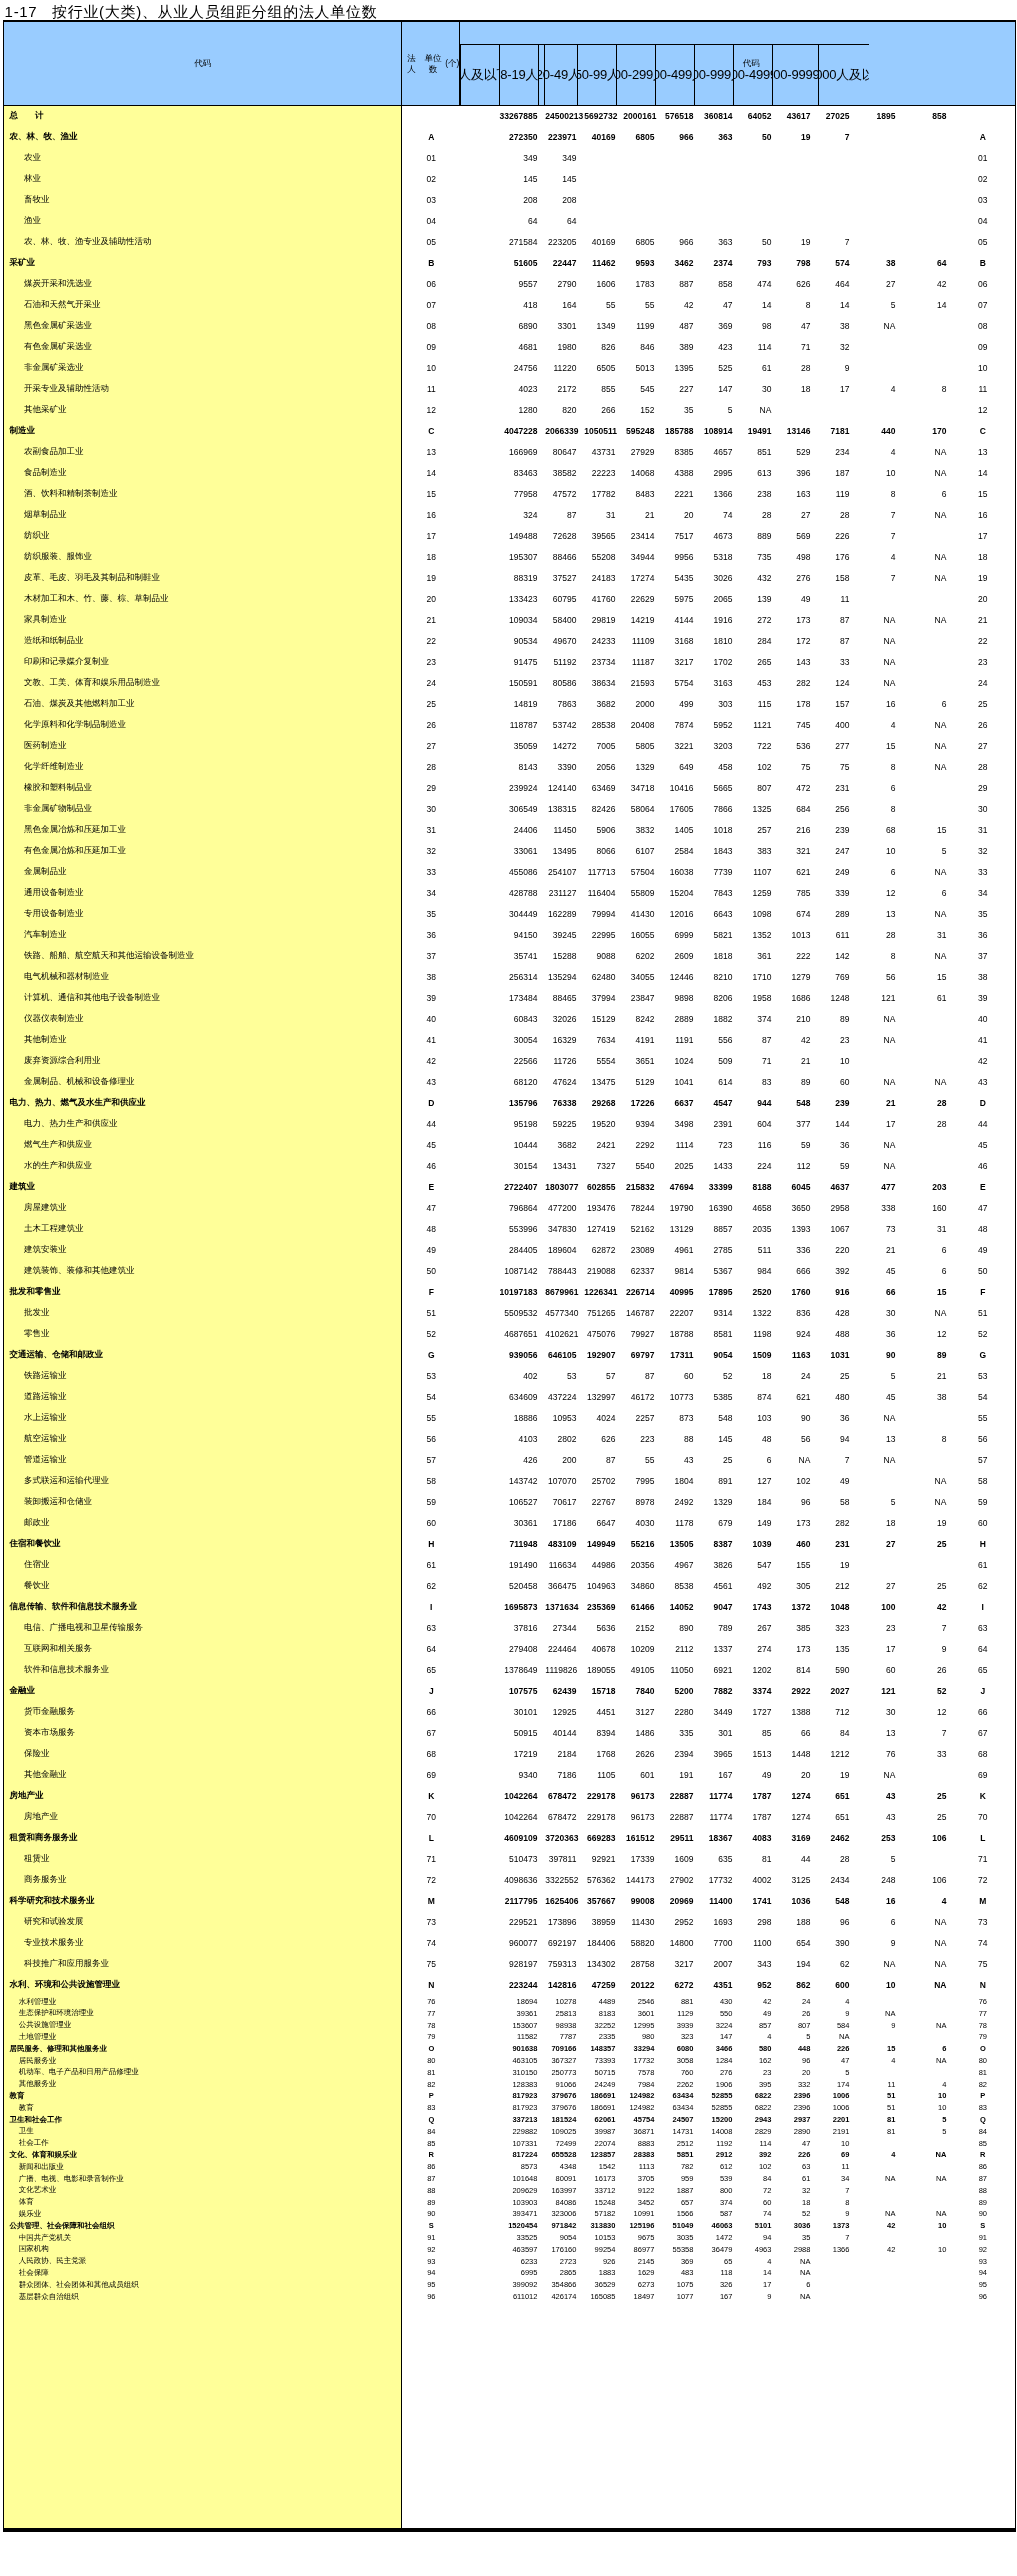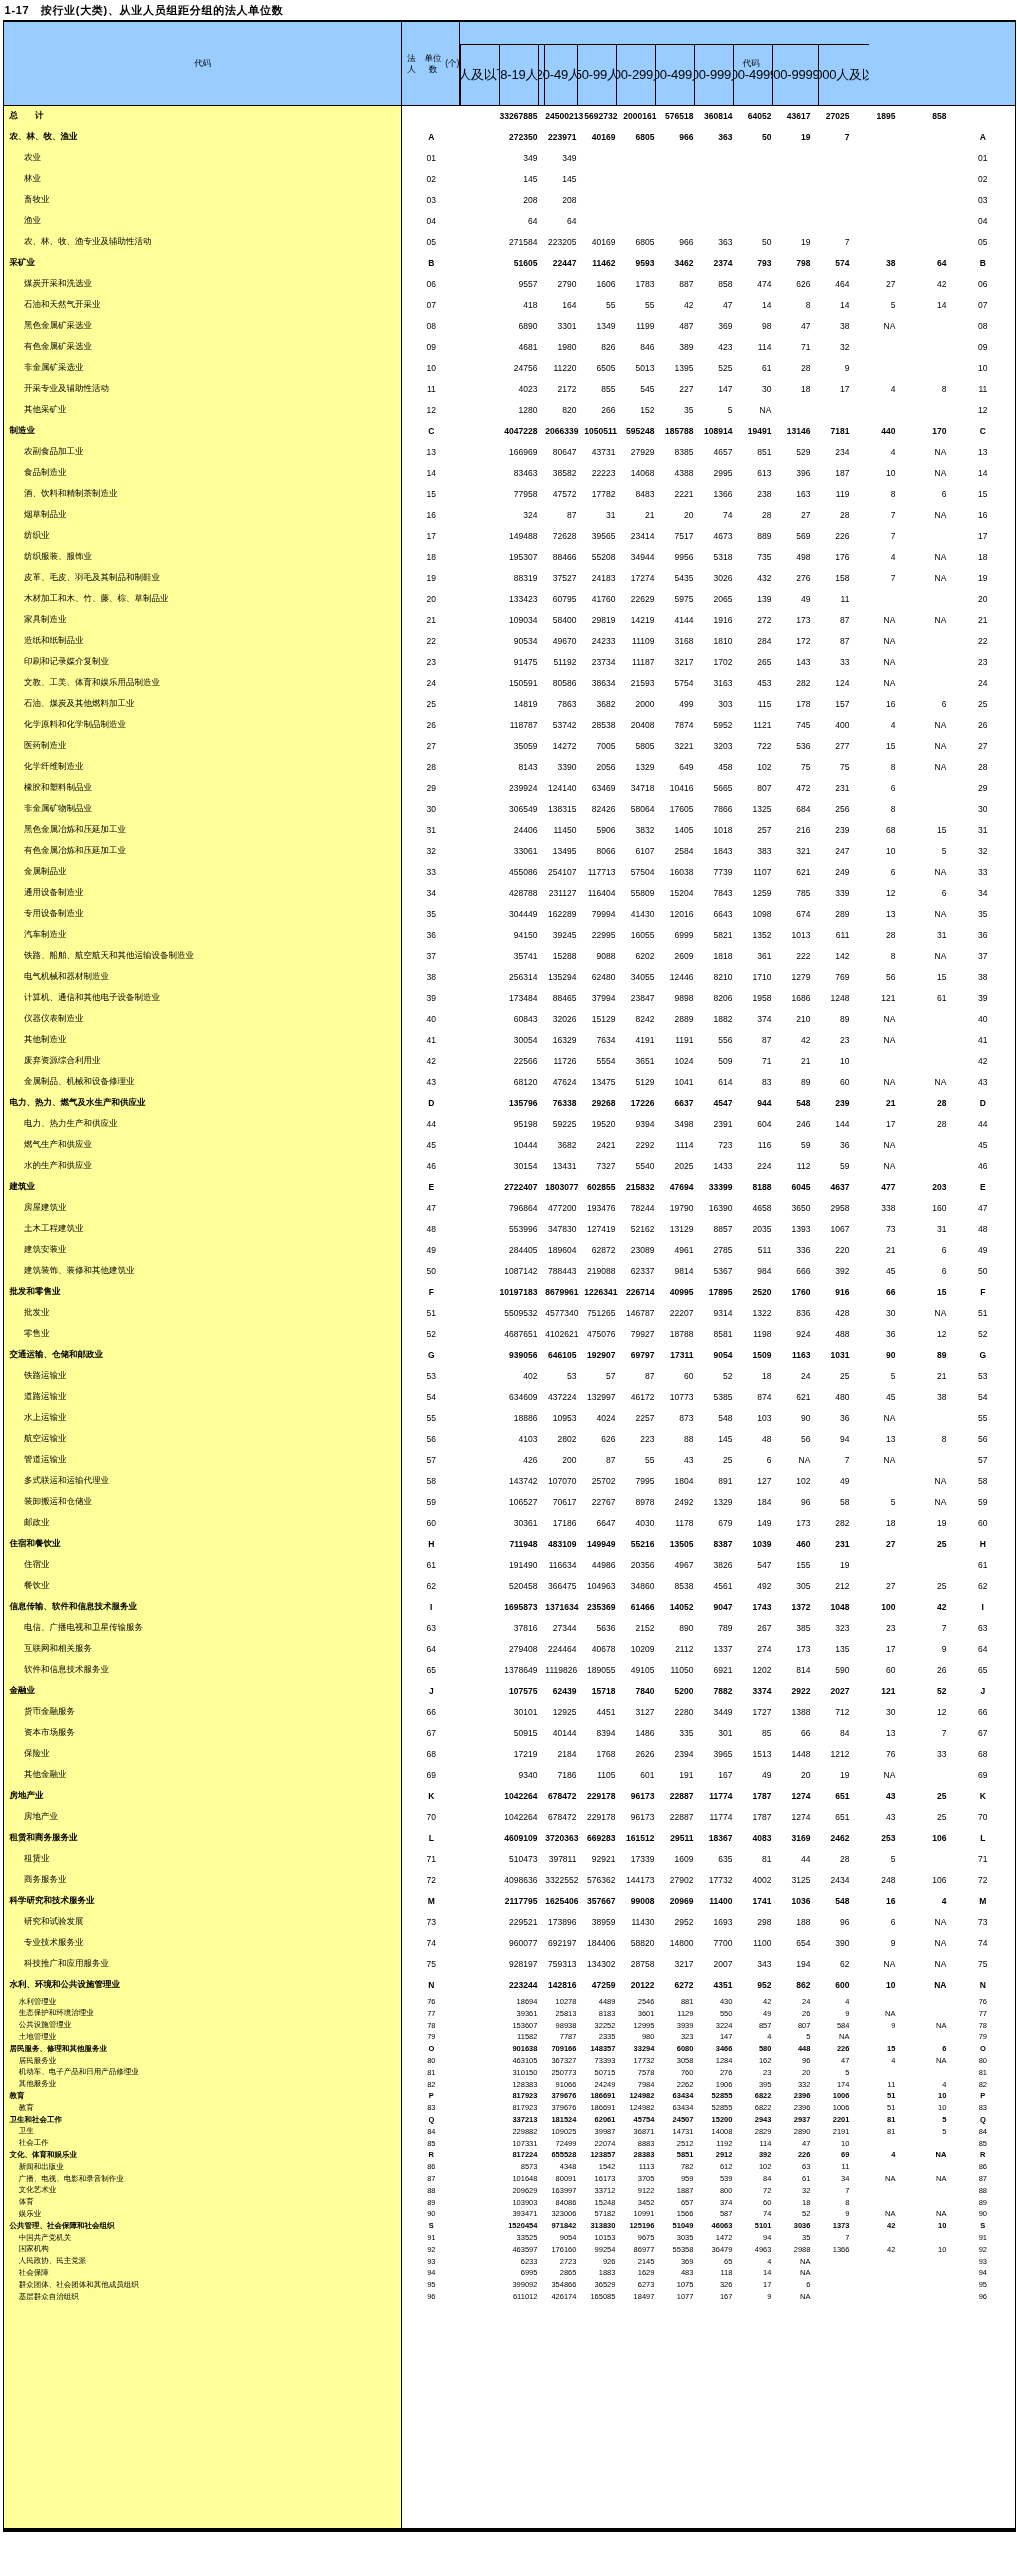--- a/index.html
+++ b/index.html
@@ -1,18 +1,18 @@
 <!DOCTYPE html>
 <html style="--header-bg: #99CCFF; --label-bg: #FFFF99;font-size:10.5px"><head>
 <meta charset="utf-8">
 <style>
   html,body{margin:0;padding:0;background:#fff;}
   body{width:1017px;height:2576px;font-family:"Liberation Sans","DejaVu Sans",sans-serif;color:#000;}
   .page{position:relative;width:1017px;height:2576px;overflow:hidden;background:#fff;}
-  .title{position:absolute;left:4.6px;top:3.3px;font-size:11px;font-weight:bold;letter-spacing:0.7px;white-space:pre;}
+  .title{position:absolute;left:4.6px;top:3.3px;font-size:15px;font-weight:normal;letter-spacing:0.7px;white-space:pre;}
   .table{position:absolute;left:3.3px;top:19.7px;width:1011px;border-left:0.7px solid #000;border-right:0.7px solid #000;border-top:2.6px solid #000;}
   .thead{height:84px;background:var(--header-bg,#99CCFF);border-bottom:0.7px solid #000;display:grid;grid-template-columns:398px 58px 85px 412px 57px;box-sizing:border-box;}
   .hcell{display:flex;align-items:center;justify-content:center;font-size:8.5px;border-right:0.7px solid #000;box-sizing:border-box;text-align:center;}
   .hcell.total{flex-direction:row;line-height:11px;}
   .hcell.last{border-right:none;}
   .hgroups{display:grid;grid-template-columns:repeat(8,39px) 46px 51px;margin-top:22px;height:62px;border-right:0.7px solid #000;box-sizing:border-box;}
   .hbox{display:flex;align-items:center;justify-content:center;font-size:13px;letter-spacing:-0.2px;border:0.7px solid #000;border-right:none;box-sizing:border-box;white-space:nowrap;overflow:hidden;}
   .row{display:grid;grid-template-columns:398px 58px 85px repeat(8,39px) 46px 51px 57px;height:21px;align-items:center;font-size:8.5px;}
   .row.tight{height:11.8px;font-size:7.5px;}
   .row.bold{font-weight:bold;}
@@ -828,21 +828,21 @@
         <div class="row">
           <div class="c label">电力、热力生产和供应业</div>
           <div class="c code">44</div>
           <div class="c num">95198</div>
           <div class="c num">59225</div>
           <div class="c num">19520</div>
           <div class="c num">9394</div>
           <div class="c num">3498</div>
           <div class="c num">2391</div>
           <div class="c num">604</div>
-          <div class="c num">246</div>
+          <div class="c num">377</div>
           <div class="c num">144</div>
           <div class="c num">17</div>
           <div class="c num">28</div>
           <div class="c code2">44</div>
         </div>
         <div class="row">
           <div class="c label">燃气生产和供应业</div>
           <div class="c code">45</div>
           <div class="c num">10444</div>
           <div class="c num">3682</div>

